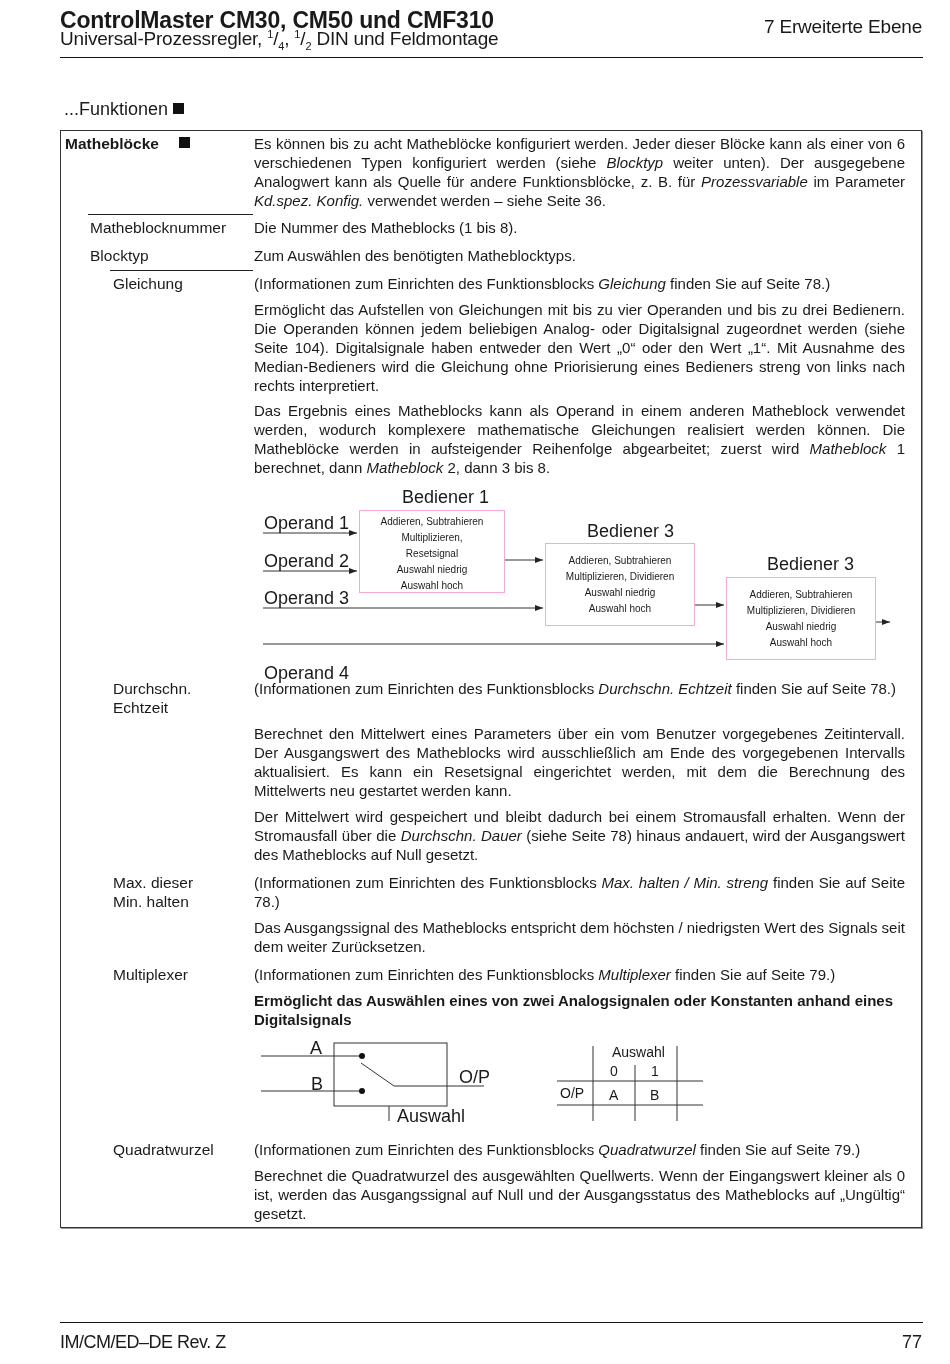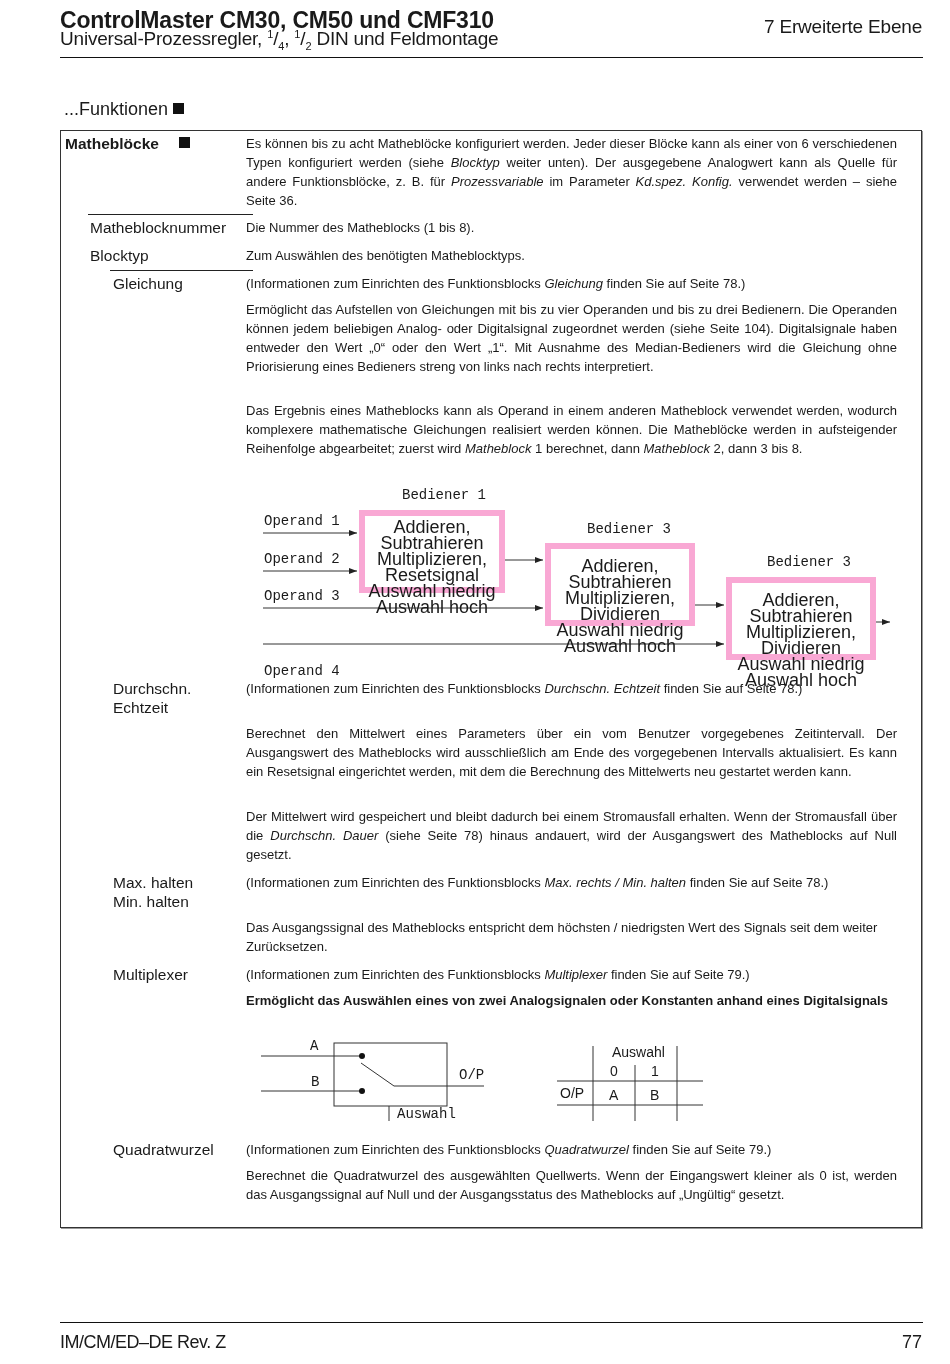--- a/index.html
+++ b/index.html
@@ -8,25 +8,25 @@
   .hdr-title { position:absolute; left:60px; top:7px; font-size:23px; font-weight:bold; letter-spacing:-0.2px; }
   .hdr-sub { position:absolute; left:60px; top:28px; font-size:19px; letter-spacing:-0.2px; }
   .hdr-sub sup, .hdr-sub sub { font-size:11px; }
   .hdr-chapter { position:absolute; right:28px; top:16px; font-size:19px; letter-spacing:-0.2px; }
   .hdr-rule { position:absolute; left:60px; right:27px; top:57px; border-top:1.5px solid #111; }
   .section { position:absolute; left:64px; top:99px; font-size:18px; }
   .sq { display:inline-block; width:11px; height:11px; background:#111; margin-left:5px; vertical-align:1px; }
   .frame { position:absolute; left:60px; top:130px; width:862px; height:1098px; border:1px solid #333; box-sizing:border-box; box-shadow:1px 1px 0 #999; }
   .lbl { position:absolute; font-size:15.5px; line-height:19px; }
   .lbl b { font-weight:bold; }
-  .txt { position:absolute; left:246px; width:651px; font-size:13px; line-height:19px; text-align:justify; }
+  .txt { position:absolute; left:254px; width:651px; font-size:15px; line-height:19px; text-align:justify; }
   .txt i { font-style:italic; }
   .rule { position:absolute; border-top:1.2px solid #222; }
-  .diag-label { position:absolute; font-size:14px; white-space:nowrap;font-family:Liberation Mono, monospace; }
-  .box { position:absolute; border:6px solid #f9a8d4; box-sizing:border-box; font-size:18px; line-height:16px; text-align:center; padding-top:3px; }
+  .diag-label { position:absolute; font-size:18px; white-space:nowrap; }
+  .box { position:absolute; border:1px solid #f9a8d4; box-sizing:border-box; font-size:10px; line-height:16px; text-align:center; padding-top:3px; }
   svg { position:absolute; left:0; top:0; overflow:visible; }
   .ft-rule { position:absolute; left:60px; right:27px; top:1322px; border-top:1.5px solid #111; }
   .ft-left { position:absolute; left:60px; top:1332px; font-size:18px; letter-spacing:-0.5px; }
   .ft-right { position:absolute; right:28px; top:1332px; font-size:18px; }
   .tbl { position:absolute; font-size:14px; }
 </style>
 </head>
 <body>
 
 <div class="hdr-title">ControlMaster CM30, CM50 und CMF310</div>
@@ -121,24 +121,24 @@
 
 <div class="lbl" style="left:113px;top:679px;">
     <div>Durchschn.</div>
     <div>Echtzeit</div>
   </div>
 <div class="txt" style="top:679px;"><span>(Informationen zum Einrichten des Funktionsblocks </span><i>Durchschn. Echtzeit</i><span> finden Sie auf Seite 78.)</span></div>
 <div class="txt" style="top:724px;">Berechnet den Mittelwert eines Parameters über ein vom Benutzer vorgegebenes Zeitintervall. Der Ausgangswert des Matheblocks wird ausschließlich am Ende des vorgegebenen Intervalls aktualisiert. Es kann ein Resetsignal eingerichtet werden, mit dem die Berechnung des Mittelwerts neu gestartet werden kann.</div>
 <div class="txt" style="top:807px;"><span>Der Mittelwert wird gespeichert und bleibt dadurch bei einem Stromausfall erhalten. Wenn der Stromausfall über die </span><i>Durchschn. Dauer</i><span> (siehe Seite 78) hinaus andauert, wird der Ausgangswert des Matheblocks auf Null gesetzt.</span></div>
 
 <div class="lbl" style="left:113px;top:873px;">
-    <div>Max. halten</div>
+    <div>Max. dieser</div>
     <div>Min. halten</div>
   </div>
-<div class="txt" style="top:873px;"><span>(Informationen zum Einrichten des Funktionsblocks </span><i>Max. rechts / Min. halten</i><span> finden Sie auf Seite 78.)</span></div>
+<div class="txt" style="top:873px;"><span>(Informationen zum Einrichten des Funktionsblocks </span><i>Max. halten / Min. streng</i><span> finden Sie auf Seite 78.)</span></div>
 <div class="txt" style="top:918px;text-align:left;">Das Ausgangssignal des Matheblocks entspricht dem höchsten / niedrigsten Wert des Signals seit dem weiter Zurücksetzen.</div>
 
 <div class="lbl" style="left:113px;top:965px;">Multiplexer</div>
 <div class="txt" style="top:965px;"><span>(Informationen zum Einrichten des Funktionsblocks </span><i>Multiplexer</i><span> finden Sie auf Seite 79.)</span></div>
 <div class="txt" style="top:991px;text-align:left;font-weight:bold;">Ermöglicht das Auswählen eines von zwei Analogsignalen oder Konstanten anhand eines Digitalsignals</div>
 
 <div>
   <div class="diag-label" style="left:310px;top:1038px;">A</div>
   <div class="diag-label" style="left:311px;top:1074px;">B</div>
   <div class="diag-label" style="left:459px;top:1067px;">O/P</div>

